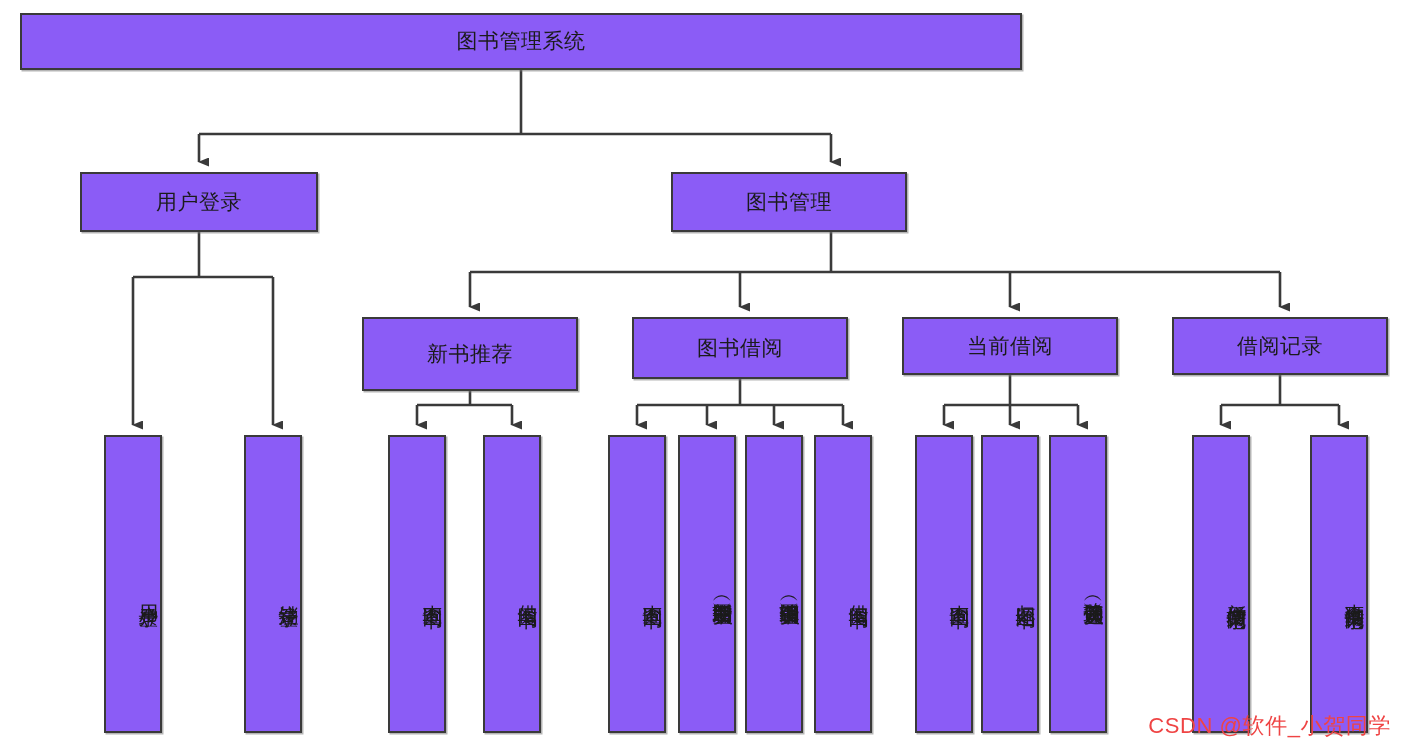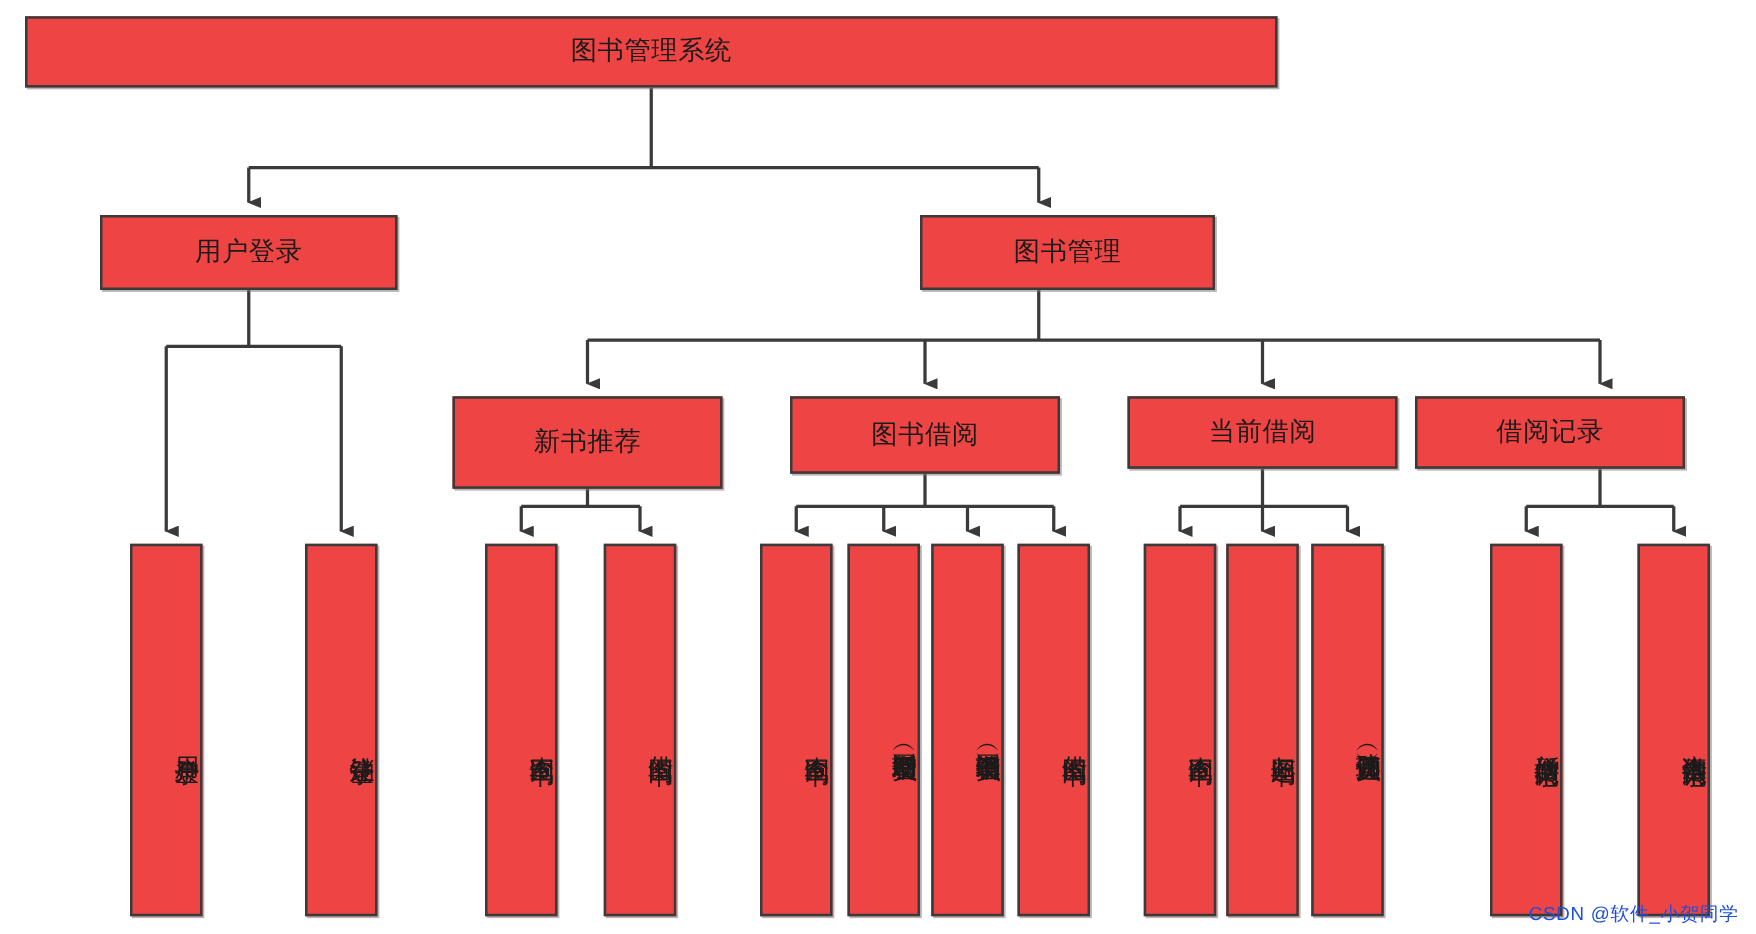--- a/index.html
+++ b/index.html
@@ -16,21 +16,21 @@
   }
   #diagram-root {
     position: absolute;
     left: 0; top: 0;
     width: 1405px;
     height: 747px;
   }
   .node-box {
     position: absolute;
     box-sizing: border-box;
-    background: #ef4444;
+    background: #8b5cf6;
     border: 2px solid #3a3a3a;
     box-shadow: 1.5px 1.5px 0 0 rgba(120,120,120,0.55);
   }
   .node-label {
     position: absolute;
     left: 0; top: 0;
     width: 100%;
     height: 100%;
     display: flex;
     align-items: center;
@@ -61,22 +61,22 @@
     position: absolute;
     left: 0; top: 0;
     width: 1405px;
     height: 747px;
     pointer-events: none;
   }
   #watermark {
     position: absolute;
     right: 14px;
     bottom: 6px;
-    font-size: 15px;
-    color: #1d4ed8;
+    font-size: 22px;
+    color: #ef4444;
     letter-spacing: 0.6px;
     white-space: nowrap;
   }
 </style>
 </head>
 <body>
 
 <div id="diagram-root">
 
   <svg id="connectors" viewBox="0 0 1405 747" width="1405" height="747" xmlns="http://www.w3.org/2000/svg">
@@ -129,34 +129,34 @@
     </g>
   </svg>
 
   <div class="node-box horizontal" style="left:20px; top:13px; width:1002px; height:57px;">
     <span class="node-label">图书管理系统</span>
   </div>
 
   <div class="node-box horizontal" style="left:80px; top:172px; width:238px; height:60px;">
     <span class="node-label">用户登录</span>
   </div>
-  <div class="node-box horizontal" style="left:736px; top:172px; width:236px; height:60px;">
+  <div class="node-box horizontal" style="left:671px; top:172px; width:236px; height:60px;">
     <span class="node-label">图书管理</span>
   </div>
 
   <div class="node-box horizontal" style="left:362px; top:317px; width:216px; height:74px;">
     <span class="node-label">新书推荐</span>
   </div>
   <div class="node-box horizontal" style="left:632px; top:317px; width:216px; height:62px;">
     <span class="node-label">图书借阅</span>
   </div>
   <div class="node-box horizontal" style="left:902px; top:317px; width:216px; height:58px;">
     <span class="node-label">当前借阅</span>
   </div>
-  <div class="node-box horizontal" style="left:1132px; top:317px; width:216px; height:58px;">
+  <div class="node-box horizontal" style="left:1172px; top:317px; width:216px; height:58px;">
     <span class="node-label">借阅记录</span>
   </div>
 
   <div class="node-box vertical" style="left:104px; top:435px; width:58px; height:298px;">
     <span class="node-label">用户登录</span>
   </div>
   <div class="node-box vertical" style="left:244px; top:435px; width:58px; height:298px;">
     <span class="node-label">注销登录</span>
   </div>
 

